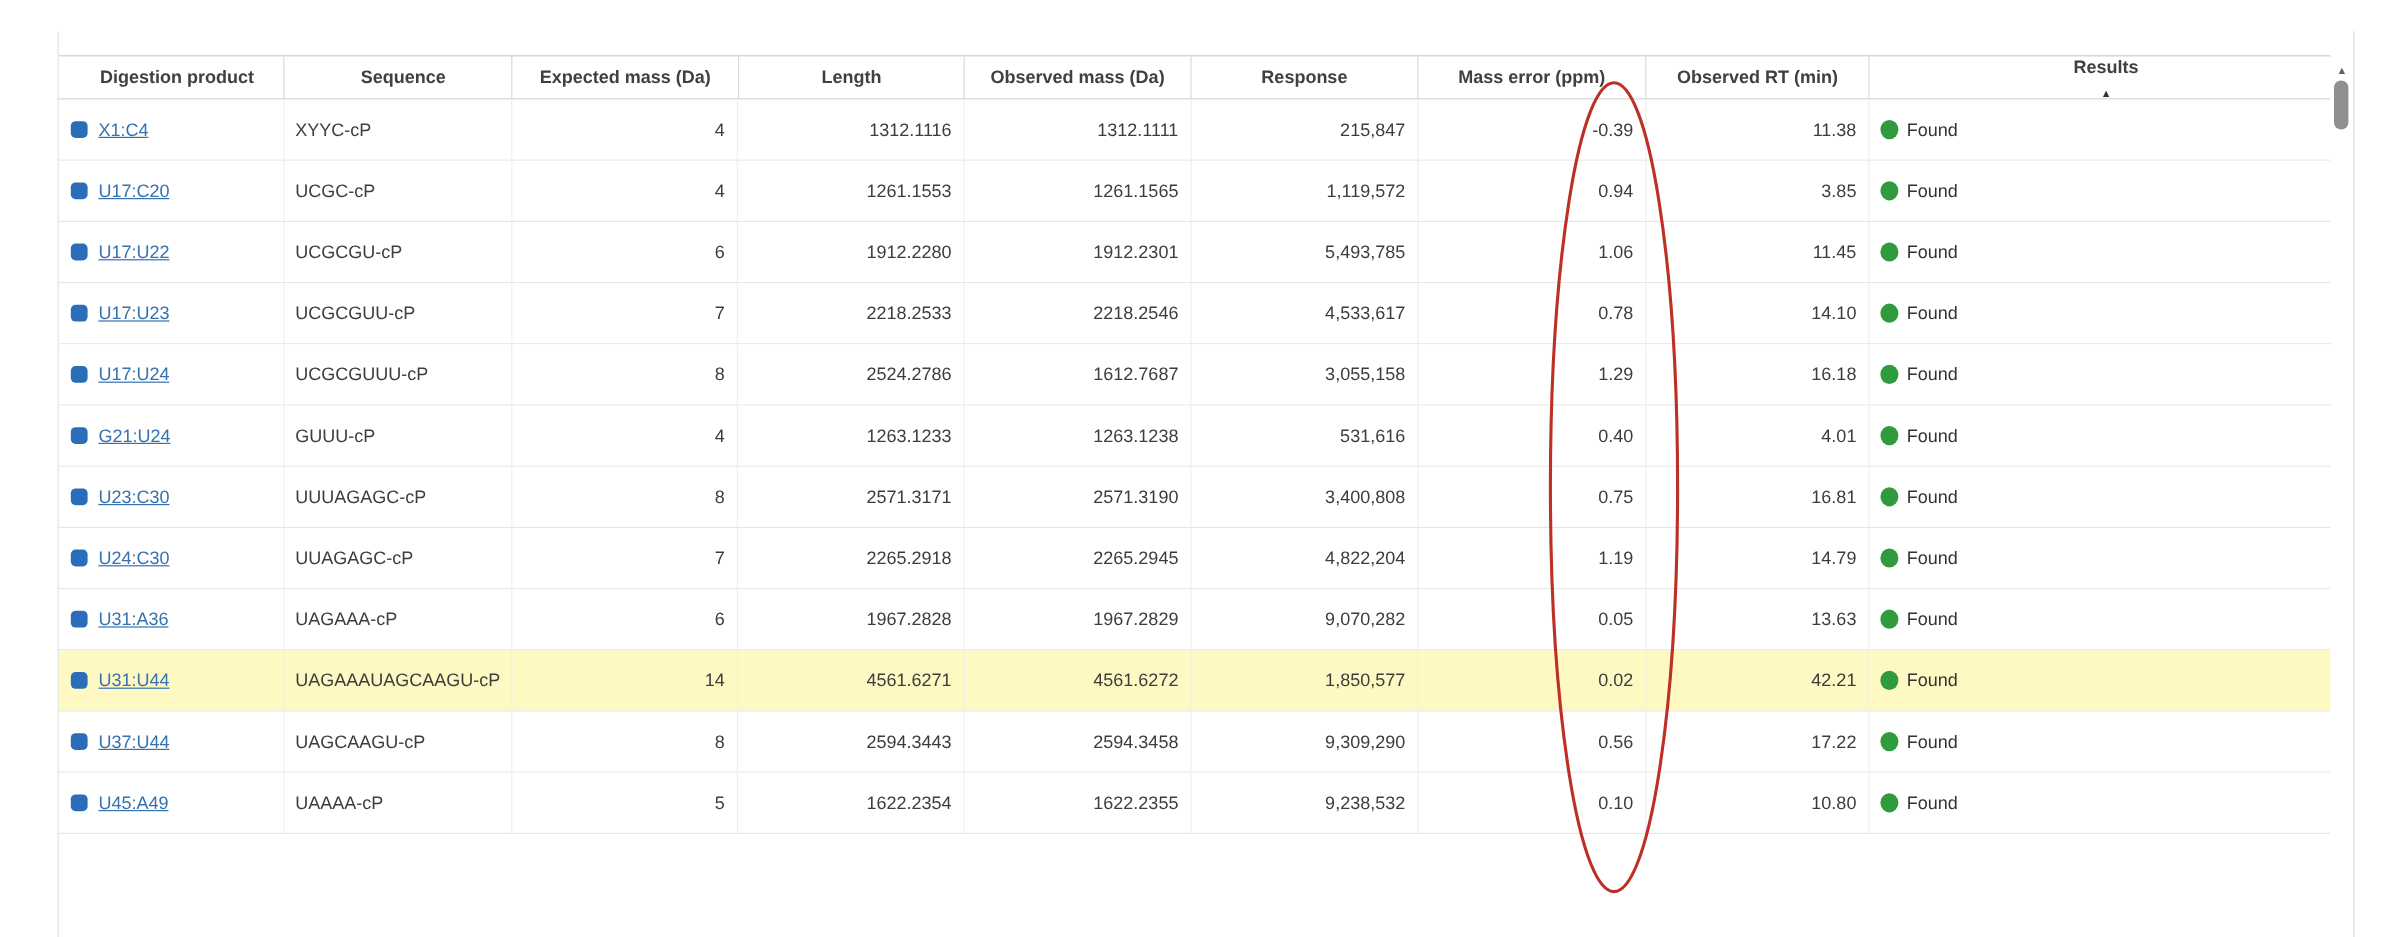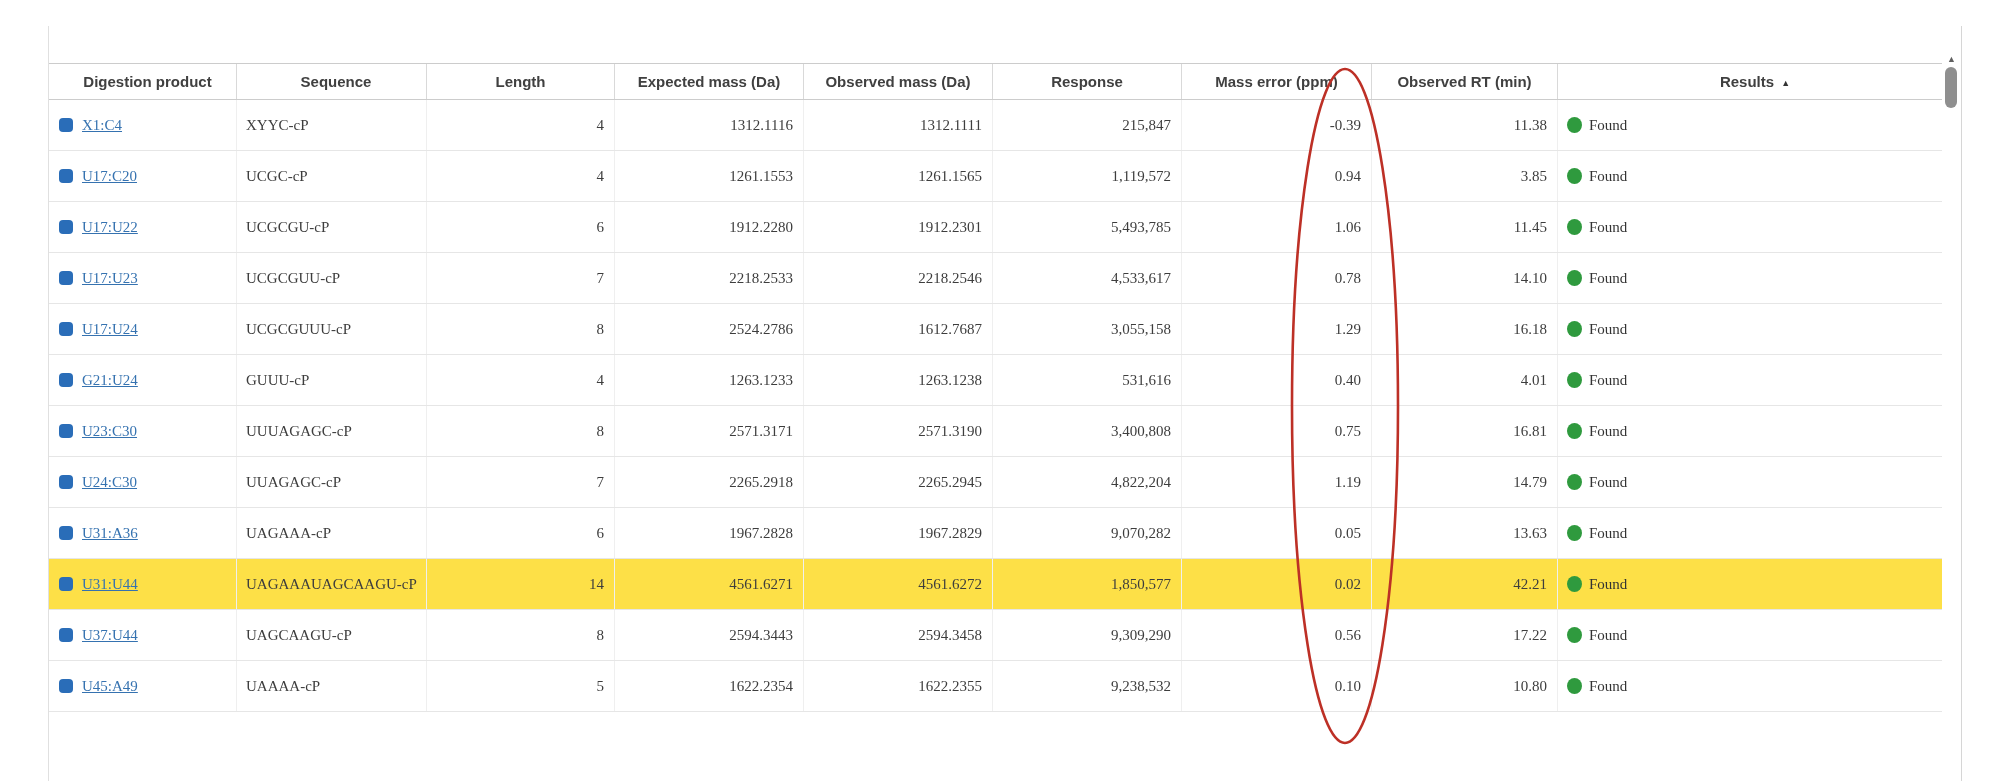--- a/index.html
+++ b/index.html
@@ -18,51 +18,50 @@
     border-left: 1px solid #e0e0e0;
     border-right: 1px solid #d6d6d6;
   }
   .grid {
     position: absolute;
     left: 0; top: 0;
     width: 1894px;
   }
   .thead {
     display: flex;
-    margin-top: 37px;
+    margin-top: 20px;
     height: 37px;
     border-top: 1px solid #cccccc;
     border-bottom: 1px solid #cccccc;
     background: #ffffff;
   }
   .th {
     display: flex;
     align-items: center;
     justify-content: center;
     gap: 5px;
     font-size: 15px;
     font-weight: 700;
     color: #404040;
     border-right: 1px solid #d9d9d9;
     height: 100%;
     cursor: pointer;
     white-space: nowrap;
   }
-  .th:last-child { border-right: none; }
+  .th:last-child { border-right: none; flex-direction: column; }
   .sort-arrow { font-size: 9px; color: #333; position: relative; top: 1px; }
   .tbody { width: 100%; }
   .tr {
     display: flex;
     align-items: center;
     height: 51px;
     border-bottom: 1px solid #e6e6e6;
     background: #ffffff;
-    font-family: Liberation Serif, serif;
-  }
-  .tr.selected { background: #fde047; }
+  }
+  .tr.selected { background: #fef9c3; }
   .td {
     height: 100%;
     display: flex;
     align-items: center;
     font-size: 15px;
     color: #3d3d3d;
     border-right: 1px solid #efefef;
     white-space: nowrap;
     overflow: hidden;
   }
@@ -129,22 +128,22 @@
   }
 </style>
 </head>
 <body>
 
 <div class="table-container">
   <div class="grid">
     <div class="thead">
       <div class="th c-product">Digestion product</div>
       <div class="th c-seq">Sequence</div>
+      <div class="th c-exp">Expected mass (Da)</div>
       <div class="th c-len">Length</div>
-      <div class="th c-exp">Expected mass (Da)</div>
       <div class="th c-obs">Observed mass (Da)</div>
       <div class="th c-resp">Response</div>
       <div class="th c-err">Mass error (ppm)</div>
       <div class="th c-rt">Observed RT (min)</div>
       <div class="th c-results" style="justify-content:center;">
         <span>Results</span>
         <span class="sort-arrow">▲</span>
       </div>
     </div>
     <div class="tbody">

